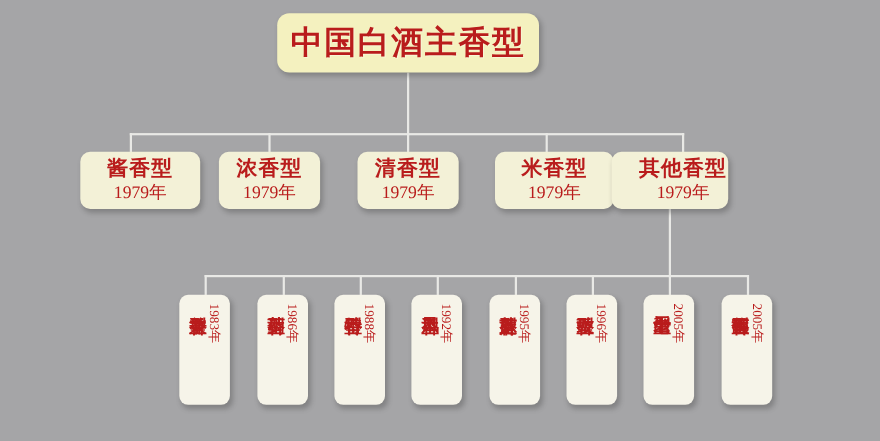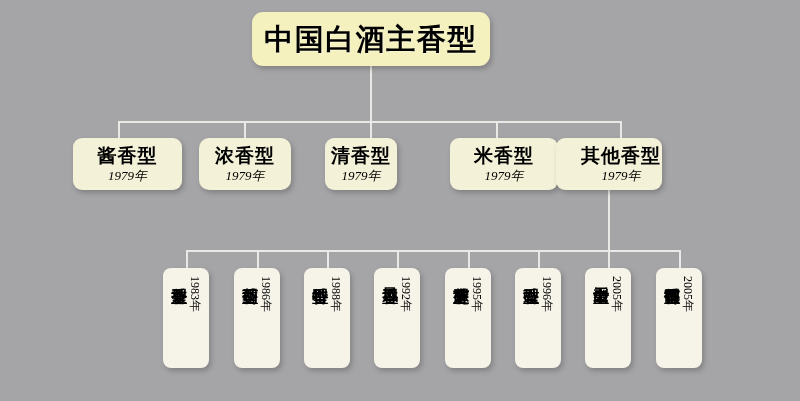--- a/index.html
+++ b/index.html
@@ -33,21 +33,21 @@
   
   .node {
     position: absolute;
     box-sizing: border-box;
     z-index: 3;
     display: flex;
     align-items: center;
     justify-content: center;
     border-radius: 9px;
     box-shadow: 2px 3px 5px rgba(60,60,60,0.33);
-    color: #000000;
+    color: #b91c1c;
   }
 
   
   #root-node {
     left: 252px;
     top: 12px;
     width: 238px;
     height: 54px;
     background: #f4f1bf;
     border-radius: 11px;
@@ -71,25 +71,24 @@
     padding-top: 2px;
   }
   .node-l2 .name {
     font-size: 19px;
     font-weight: bold;
     letter-spacing: 1px;
     line-height: 1.05;
     white-space: nowrap;
   }
   .node-l2 .year {
-    font-size: 13px;
+    font-size: 16px;
     line-height: 1.2;
     margin-top: 2px;
     white-space: nowrap;
-    font-style: italic;
   }
 
   
   .node-l3 {
     top: 268px;
     width: 46px;
     height: 100px;
     background: #f6f4e9;
     border-radius: 8px;
     flex-direction: row;
@@ -144,26 +143,26 @@
 
   <div class="node" id="root-node">
     <span class="root-title">中国白酒主香型</span>
   </div>
 
   <div class="node node-l2" style="left:73px; width:109px;">
     <span class="name">酱香型</span>
     <span class="year">1979年</span>
   </div>
 
-  <div class="node node-l2" style="left:199px; width:92px;border-radius:10px;">
+  <div class="node node-l2" style="left:199px; width:92px;">
     <span class="name">浓香型</span>
     <span class="year">1979年</span>
   </div>
 
-  <div class="node node-l2" style="left:325px; width:72px;">
+  <div class="node node-l2" style="left:325px; width:92px;">
     <span class="name">清香型</span>
     <span class="year">1979年</span>
   </div>
 
   <div class="node node-l2" style="left:450px; width:108px;">
     <span class="name">米香型</span>
     <span class="year">1979年</span>
   </div>
 
   <div class="node node-l2" style="left:556px; width:106px;padding-left:24px;">

